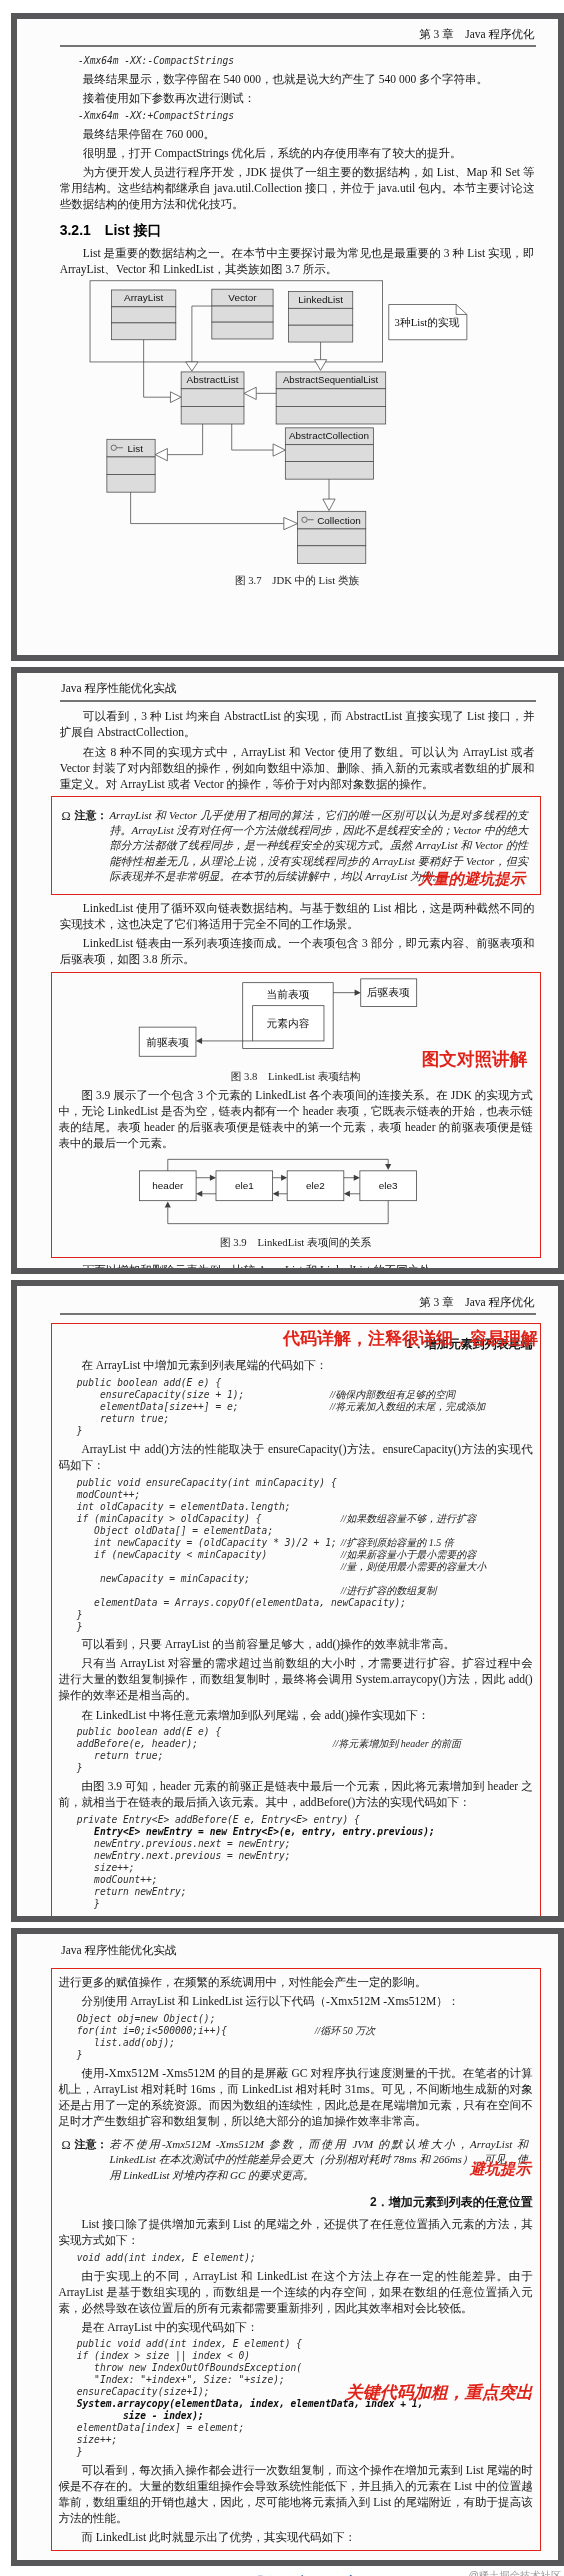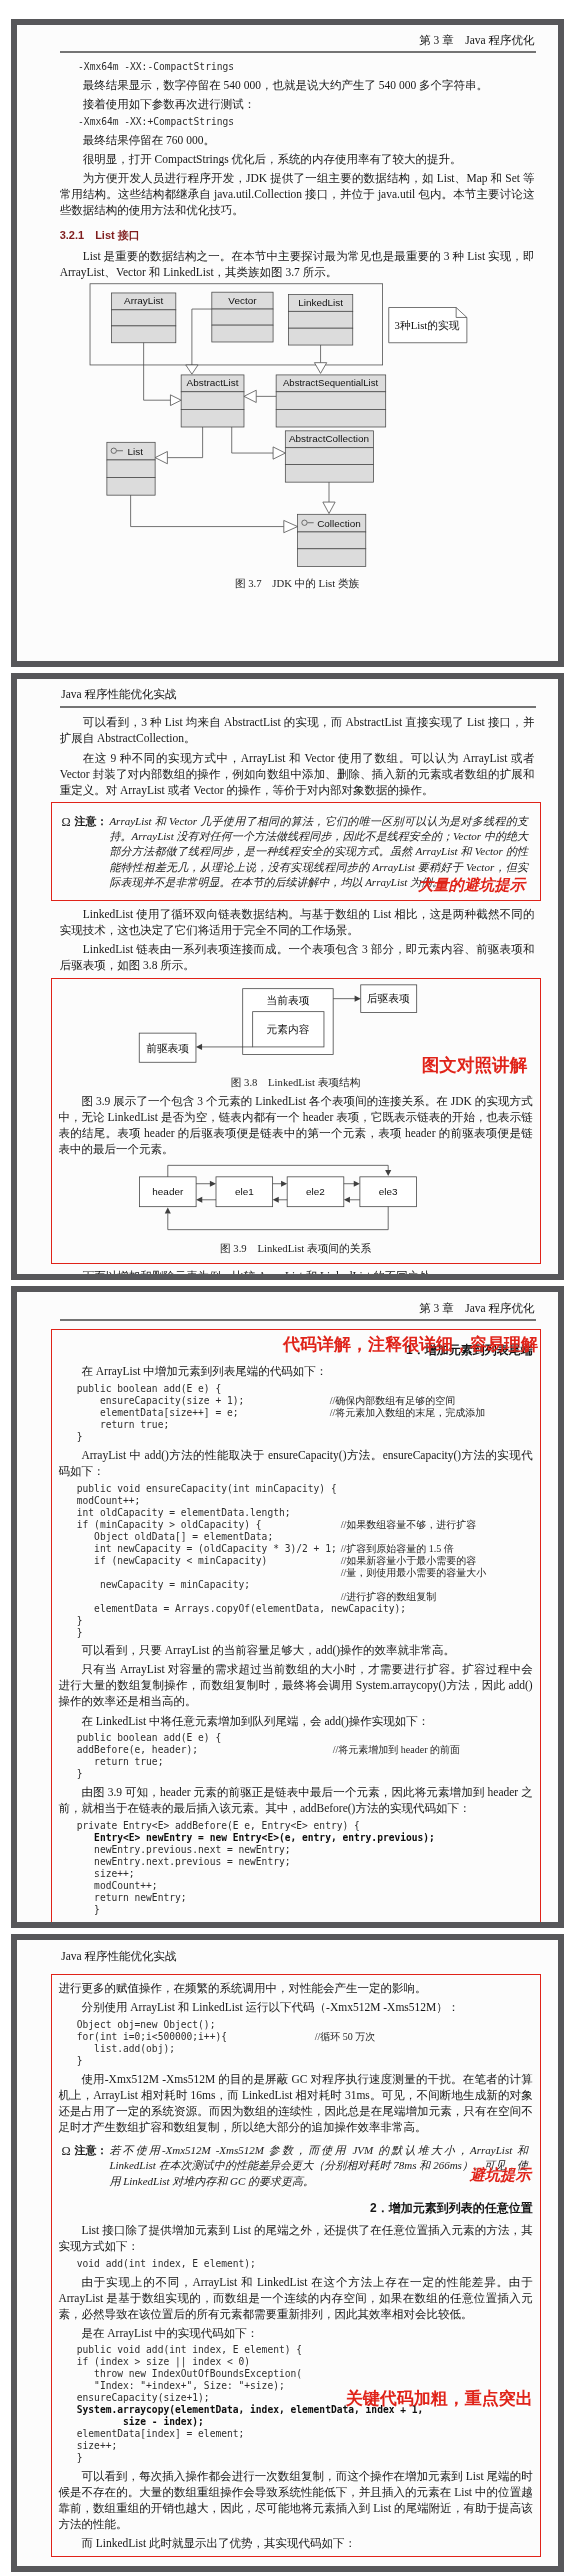--- a/index.html
+++ b/index.html
@@ -1,29 +1,29 @@
 <!DOCTYPE html>
 <html style="font-size:12.3px"><head>
 <meta charset="utf-8">
 <style>
   html,body{margin:0;padding:0;background:#ffffff;}
   body{width:565px;font-family:"Liberation Serif",serif;color:#161616;}
-  #doc{padding-top:19px;}
+  #doc{padding-top:13px;}
   .page{margin:0 1.5px 6.1px 10.7px;border:6.9px solid #57575a;background:#fcfcfc;overflow:hidden;box-sizing:border-box;position:relative;}
   .page1{height:648px}.page2{height:607px}.page3{height:642px}.page4{height:638px;margin-bottom:0}
   .pagehead{margin:0 21.5px 0 43px;padding:8.4px 1.5px 3.1px;border-bottom:2.3px solid #747474;font-size:11.5px;color:#141414;}
   .pagehead.right{text-align:right}
   .pagehead.norule{border-bottom:none;padding-bottom:1.5px}
   .content{padding:3.8px 23px 0 43px;position:relative;}
   .para{margin:3.1px 0 0;font-size:11.5px;line-height:16px;text-indent:2em;text-align:justify;color:#171717;}
   .para.noindent{text-indent:0}
   .h1{margin:13.8px 0 7.7px;text-align:center;font-size:19px;font-family:"Liberation Sans",sans-serif;font-weight:bold;color:#0f0f0f;}
-  .h2{margin:10.7px 0 4.6px;font-size:11px;font-family:"Liberation Sans",sans-serif;font-weight:bold;color:#7f1d1d;}
+  .h2{margin:10.7px 0 4.6px;font-size:14px;font-family:"Liberation Sans",sans-serif;font-weight:bold;color:#000000;}
   .h3{margin:9.2px 0 4.6px;font-size:12px;font-family:"Liberation Sans",sans-serif;font-weight:bold;color:#141414;text-align:right;}
-  .codeblock{margin:3.8px 0 3.8px 18.4px;position:relative;font-family:"DejaVu Sans Mono",monospace;font-size:9.6px;color:#2d2d2d;}
+  .codeblock{margin:3.8px 0 3.8px 18.4px;position:relative;font-family:"DejaVu Sans Mono",monospace;font-size:9.6px;color:#2d2d2d;font-style:italic;}
   .codeline{position:relative;line-height:12px;white-space:pre;min-height:12px;}
   .codeline.bold{font-weight:bold;color:#0c0c0c}
   .cc{position:absolute;top:0;font-family:"Liberation Serif",serif;font-size:10px;color:#242424;}
   .caption{text-align:center;font-size:10.7px;margin:2.3px 0 2.3px;color:#1d1d1d}
   .note{position:relative;margin:6.1px 0 3.1px;padding:2.3px 4.6px 2.3px 51px;font-size:11px;line-height:15.3px;font-style:italic;color:#191919;text-align:justify;}
   .note-ico{position:absolute;left:3.1px;top:3.1px;font-style:normal;font-size:12.3px;color:#222;}
   .note-label{position:absolute;left:16px;top:2.3px;font-style:normal;font-weight:bold;font-family:"Liberation Sans",sans-serif;}
   .redbox{border:1.5px solid #e02319;margin:4.6px -6.1px 4.6px -9.2px;padding:2.3px 6.9px 4.6px;position:relative;}
   .callout{position:absolute;color:#e02319;font-weight:bold;font-family:"Liberation Sans",sans-serif;white-space:nowrap;z-index:3;}
   .figwrap{position:relative;margin:3.1px 0 0;}
@@ -128,21 +128,21 @@
     </g>
   </svg>
 </div>
         <div class="caption">图 3.7　JDK 中的 List 类族</div>
       </div>
     </section>
     <section class="page page2">
       <div class="pagehead left"><span>Java 程序性能优化实战</span></div>
       <div class="content">
         <p class="para">可以看到，3 种 List 均来自 AbstractList 的实现，而 AbstractList 直接实现了 List 接口，并扩展自 AbstractCollection。</p>
-        <p class="para">在这 9 种不同的实现方式中，ArrayList 和 Vector 使用了数组。可以认为 ArrayList 或者 Vector 封装了对内部数组的操作，例如向数组中添加、删除、插入新的元素或者数组的扩展和重定义。对 ArrayList 或者 Vector 的操作，等价于对内部对象数据的操作。</p>
+        <p class="para">在这 8 种不同的实现方式中，ArrayList 和 Vector 使用了数组。可以认为 ArrayList 或者 Vector 封装了对内部数组的操作，例如向数组中添加、删除、插入新的元素或者数组的扩展和重定义。对 ArrayList 或者 Vector 的操作，等价于对内部对象数据的操作。</p>
         <div class="redbox">
           <div class="note"><span class="note-ico">Ω</span><b class="note-label">注意：</b><span class="note-text">ArrayList 和 Vector 几乎使用了相同的算法，它们的唯一区别可以认为是对多线程的支持。ArrayList 没有对任何一个方法做线程同步，因此不是线程安全的；Vector 中的绝大部分方法都做了线程同步，是一种线程安全的实现方式。虽然 ArrayList 和 Vector 的性能特性相差无几，从理论上说，没有实现线程同步的 ArrayList 要稍好于 Vector，但实际表现并不是非常明显。在本节的后续讲解中，均以 ArrayList 为例。</span><span class="callout" style="font-size: 15.3px; right: 7.7px; bottom: 0px;">大量的避坑提示</span></div>
         </div>
         <p class="para">LinkedList 使用了循环双向链表数据结构。与基于数组的 List 相比，这是两种截然不同的实现技术，这也决定了它们将适用于完全不同的工作场景。</p>
         <p class="para">LinkedList 链表由一系列表项连接而成。一个表项包含 3 部分，即元素内容、前驱表项和后驱表项，如图 3.8 所示。</p>
         <div class="redbox">
           <div class="figwrap">
   <svg viewBox="0 0 608 112" width="466" height="86">
     <g fill="#ffffff" stroke="#3f3f3f">
       <rect x="241" y="6" width="118" height="86"></rect>

